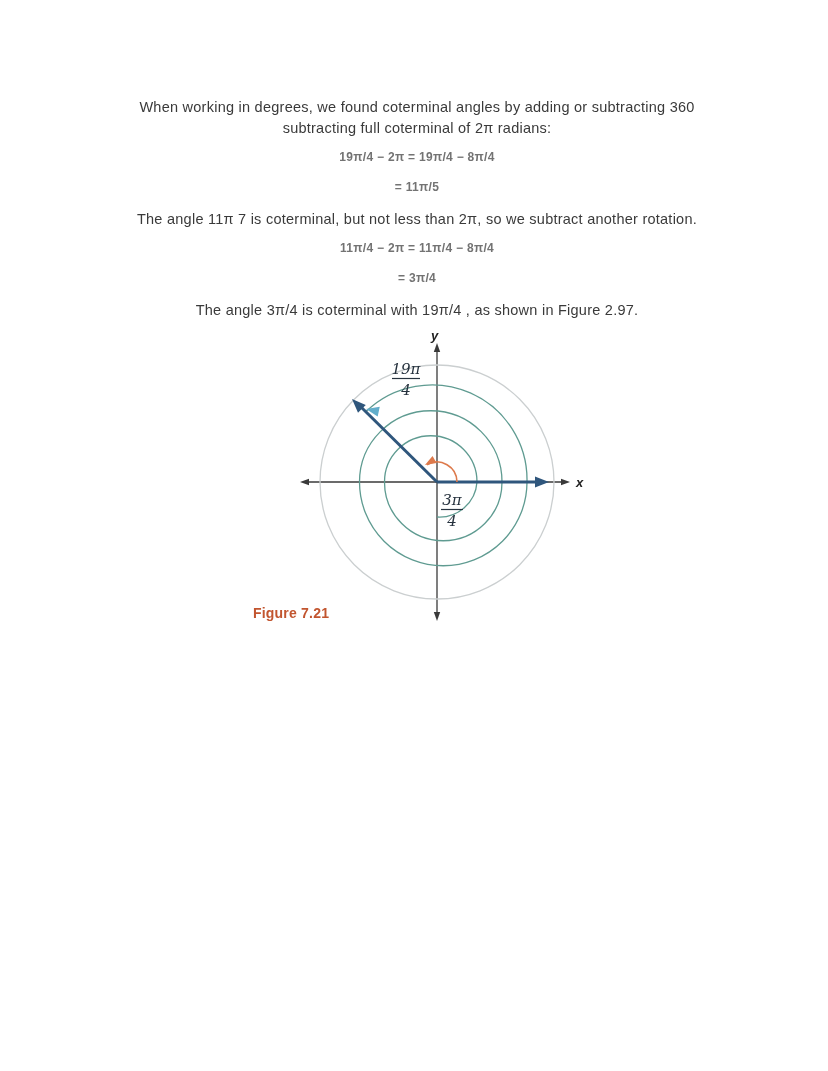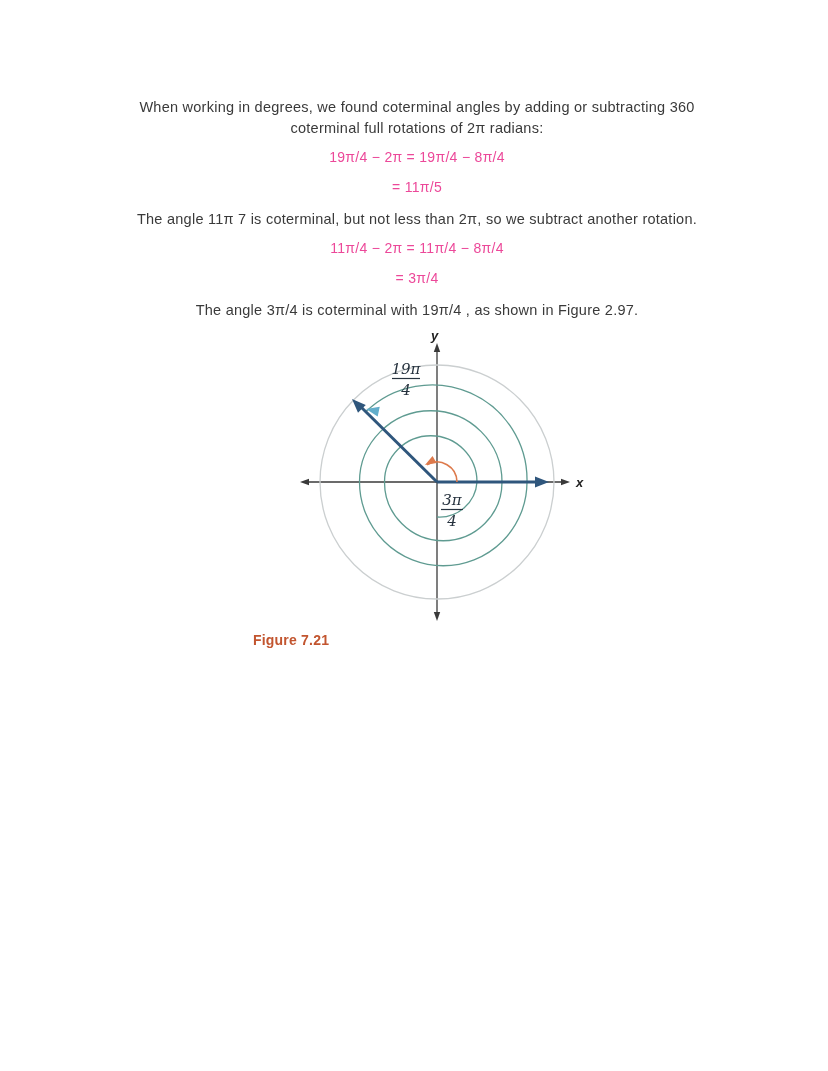--- a/index.html
+++ b/index.html
@@ -22,43 +22,43 @@
     font-weight: bold;
     color: #252525;
     line-height: 18px;
     margin: 0 0 13px 0;
   }
   .body-text { font-size: 14.5px; letter-spacing: 0.25px; text-align: center; }
   .body-line { line-height: 21px; }
   .para { margin: 0; }
   .equation { margin-top: 10px; text-align: center; }
   .eq-line {
-    font-size: 14px;
-    font-weight: normal;
-    color: #ec4899;
+    font-size: 12px;
+    font-weight: bold;
+    color: #737373;
     letter-spacing: 0.3px;
     line-height: 16px;
     margin-bottom: 14px;
   }
   .para-single { margin-top: 14px; }
   .figure-block {
     position: relative;
     margin-top: 6px;
     height: 330px;
   }
   .figure-svg {
     display: block;
     position: absolute;
     left: 193px;
     top: 0;
   }
   .figure-caption {
     position: absolute;
     left: 156px;
-    top: 305px;
+    top: 278px;
     font-size: 14px;
     font-weight: bold;
     color: var(--caption, #c2552f);
     letter-spacing: 0.2px;
   }
   .axis-label {
     font-family: "Liberation Sans", sans-serif;
     font-size: 13px;
     font-weight: bold;
     font-style: italic;
@@ -72,21 +72,21 @@
   }
 </style>
 </head>
 <body>
 
 <div class="content">
 
 
   <div class="para body-text">
     <div class="body-line">When working in degrees, we found coterminal angles by adding or subtracting 360</div>
-    <div class="body-line">coterminal full rotations of 2π radians:</div>
+    <div class="body-line">subtracting full coterminal of 2π radians:</div>
   </div>
 
   <div class="equation">
     <div class="eq-line">19π/4 − 2π = 19π/4 − 8π/4</div>
     <div class="eq-line">= 11π/5</div>
   </div>
 
   <div class="para para-single body-text body-line">The angle 11π 7 is coterminal, but not less than 2π, so we subtract another rotation.</div>
 
   <div class="equation">

